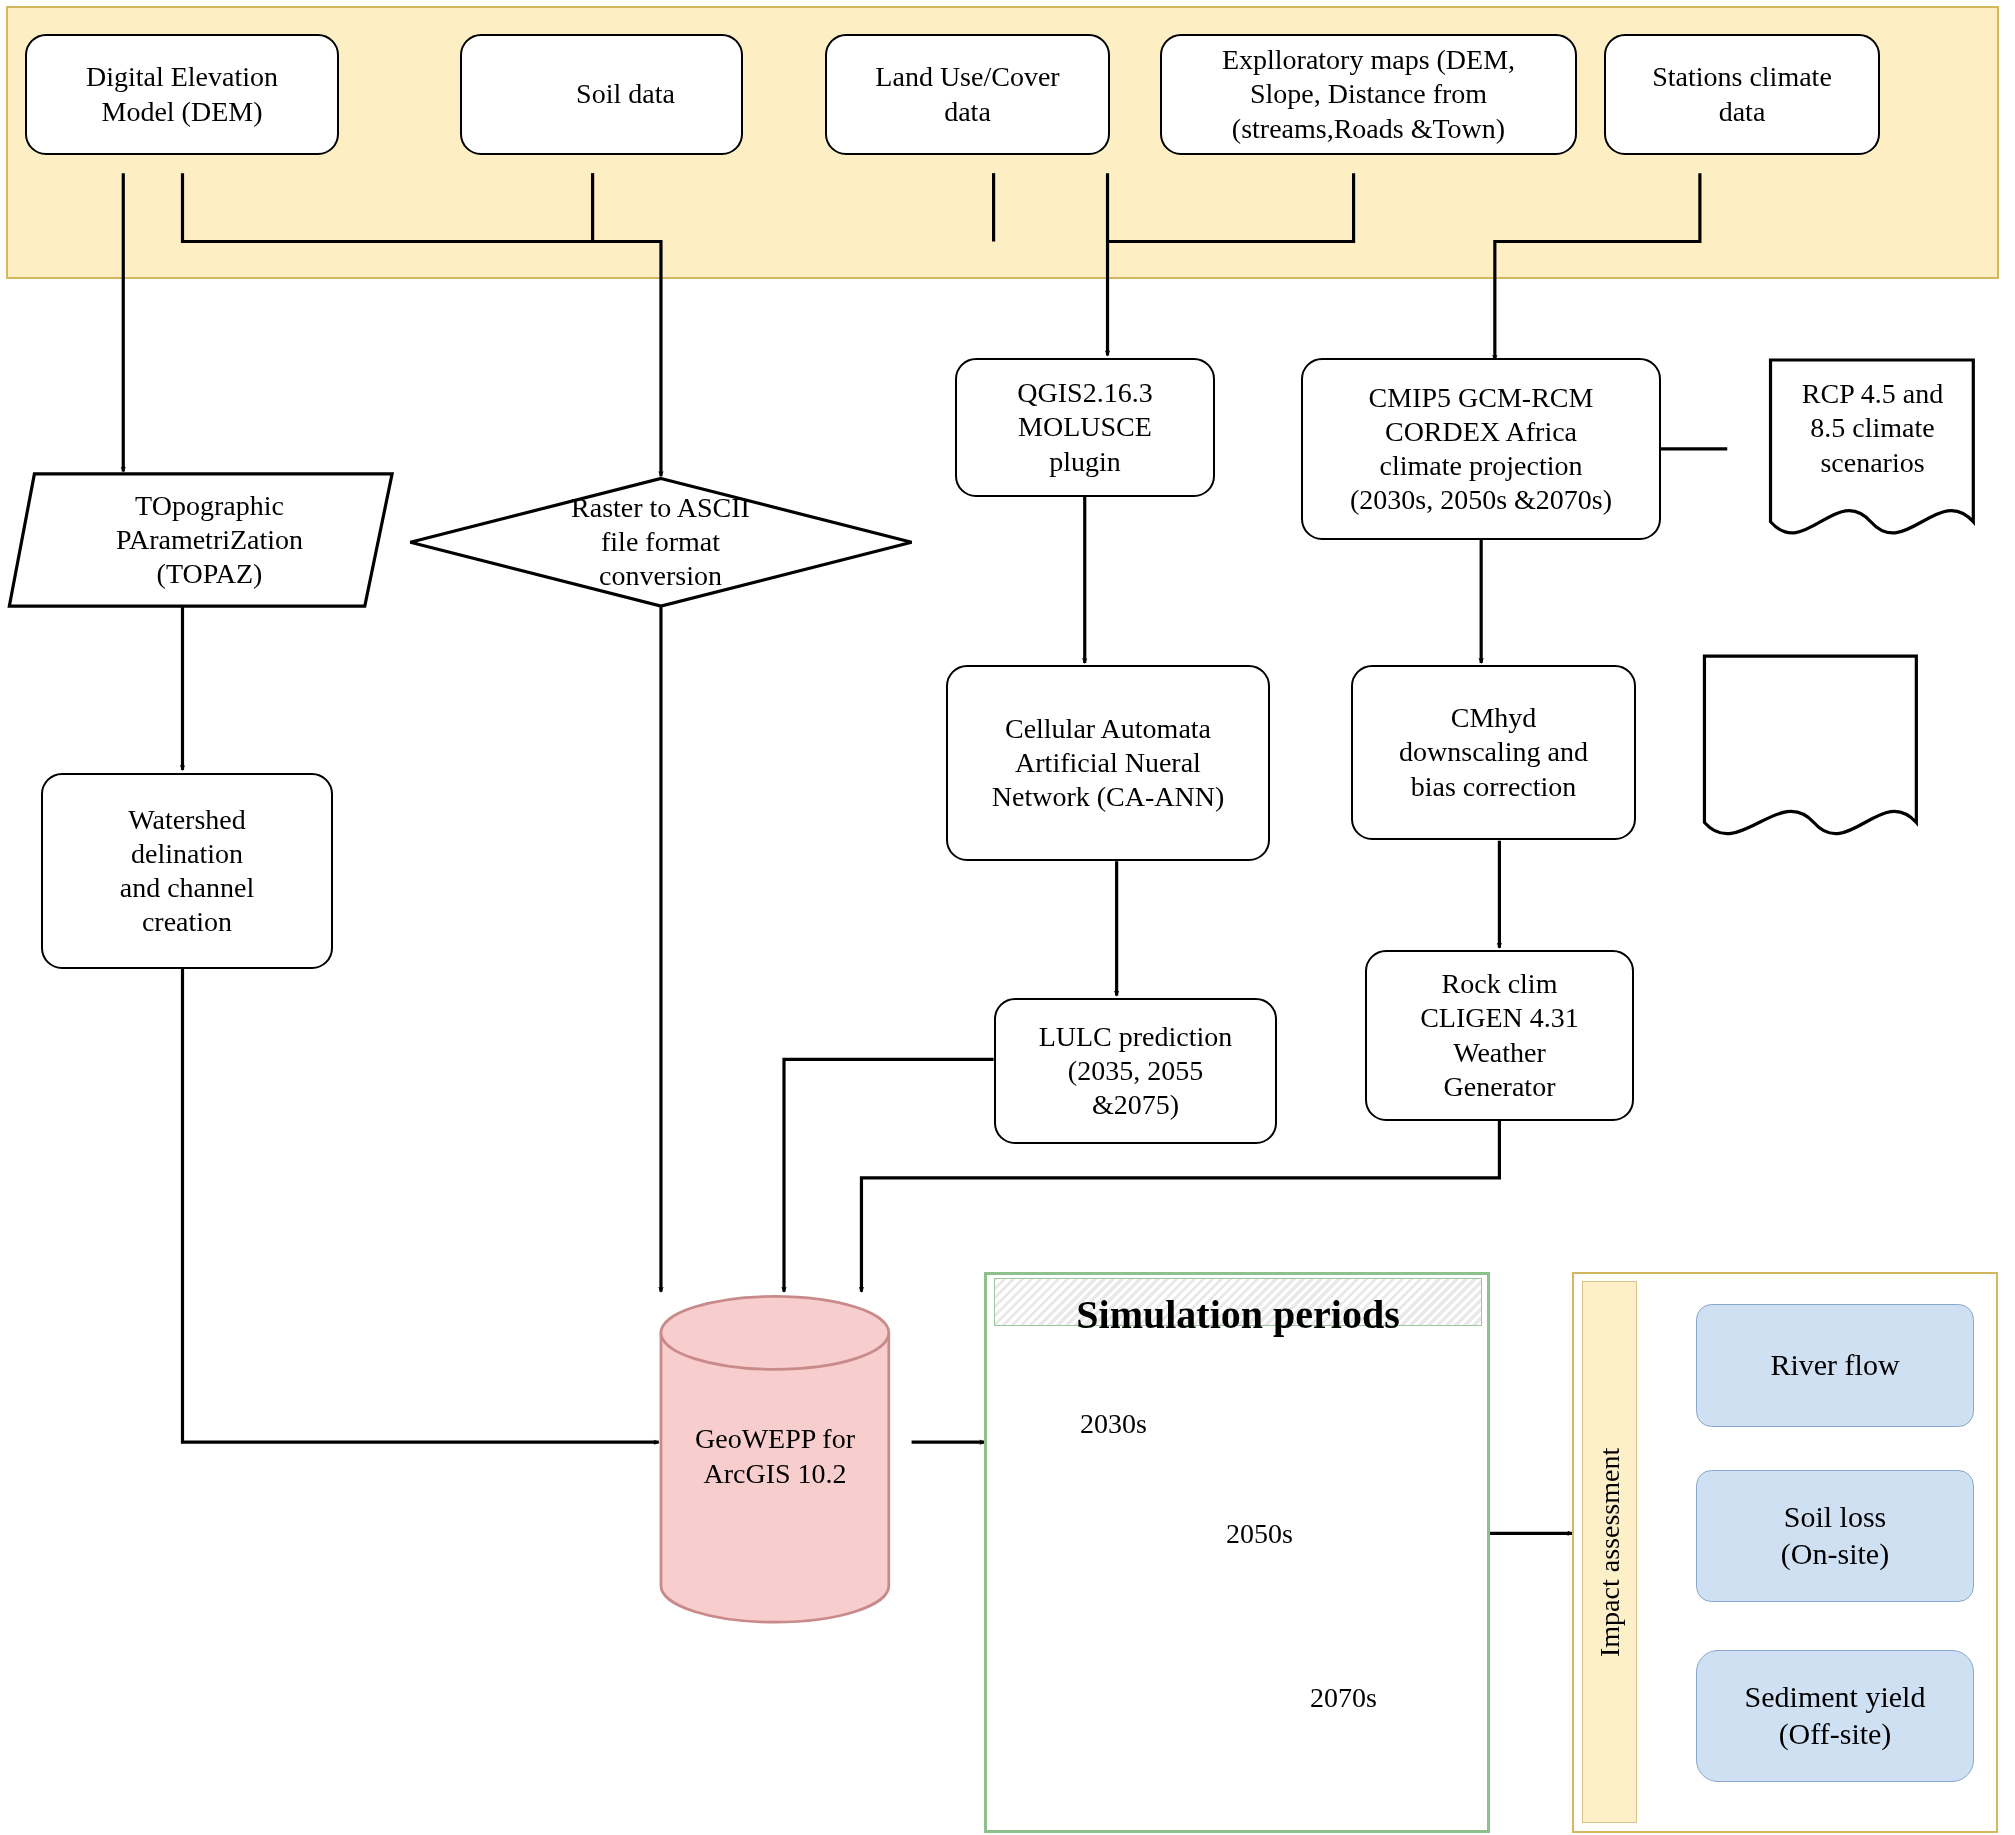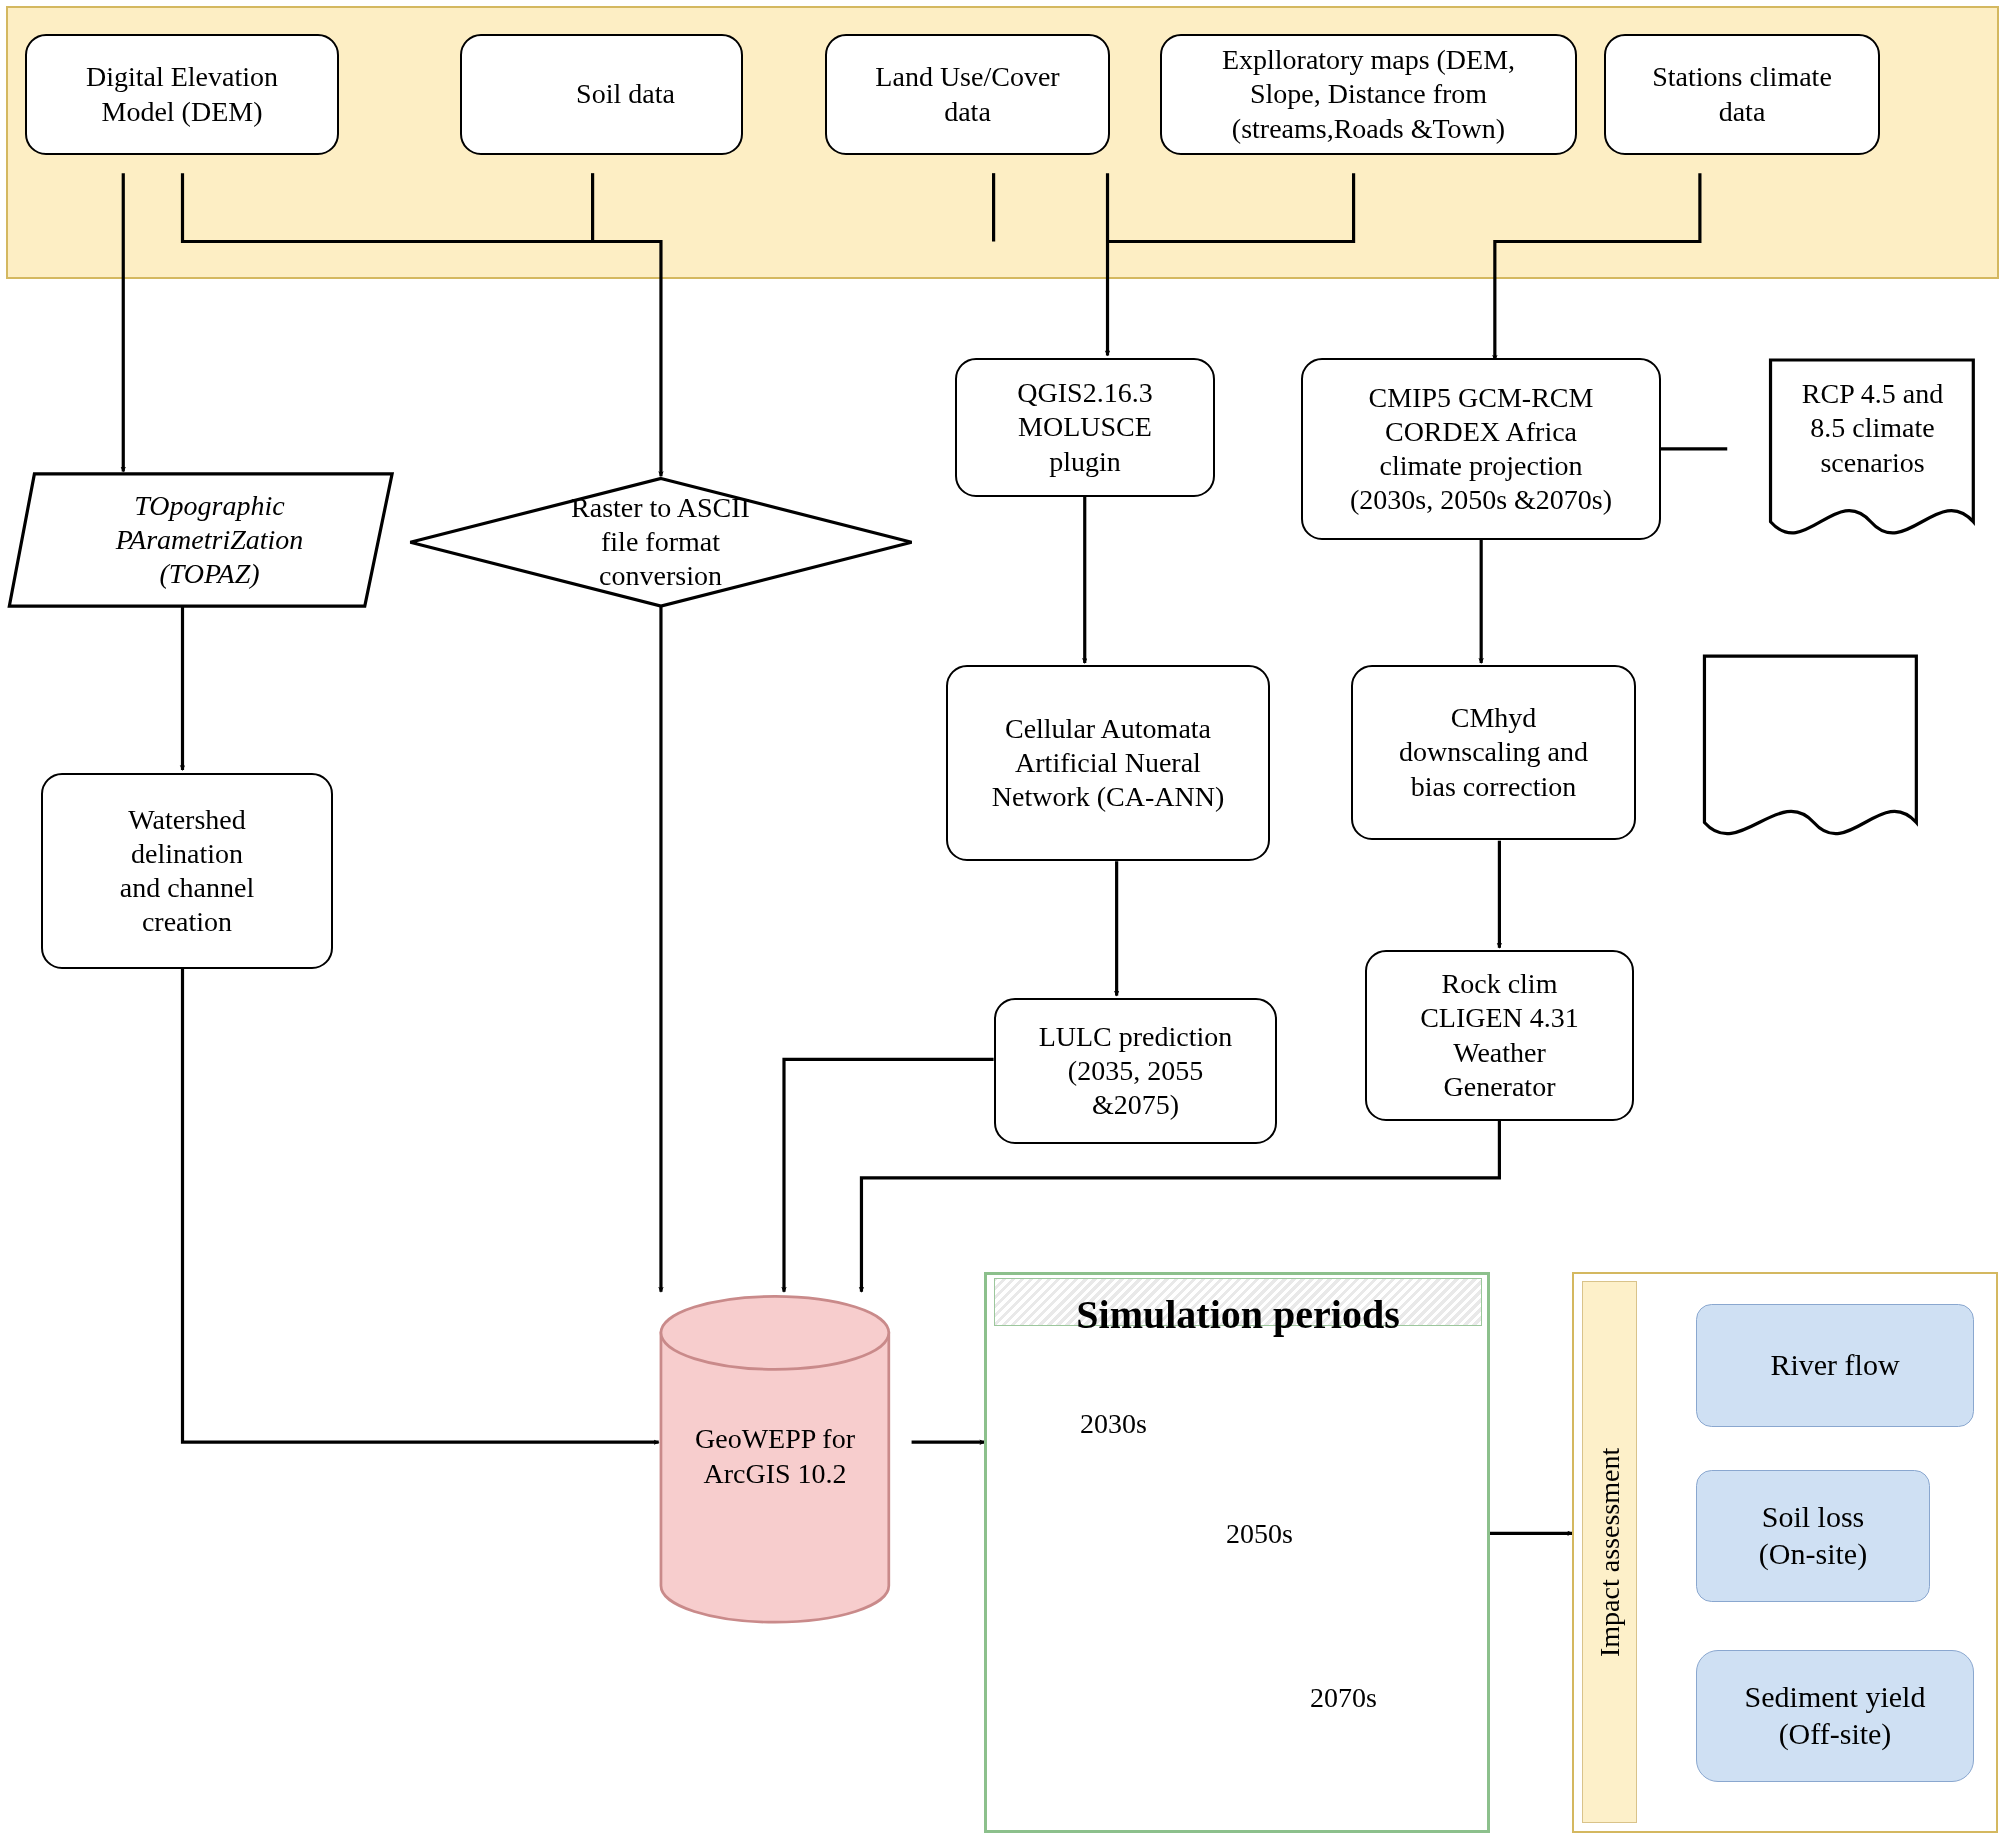--- a/index.html
+++ b/index.html
@@ -127,21 +127,21 @@
     </span>
   </div>
 
   <div class="node inbox" style="left:1604px;top:34px;width:276px;height:121px;">
     <span class="lbl">
       <span>Stations climate</span><br>
       <span>data</span>
     </span>
   </div>
 
-  <div class="node" style="left:27px;top:474px;width:365px;height:132px;font-style:italic;">
+  <div class="node" style="left:27px;top:474px;width:365px;height:132px;">
     <span class="lbl bandlabel">
       <span>TOpographic</span><br>
       <span>PArametriZation</span><br>
       <span>(TOPAZ)</span>
     </span>
   </div>
 
   <div class="node" style="left:524px;top:476px;width:273px;height:132px;">
     <span class="lbl bandlabel">
       <span>Raster to ASCII</span><br>
@@ -243,21 +243,21 @@
   <div class="outpanel" style="left:1572px;top:1272px;width:426px;height:561px;"></div>
 
   <div class="vertlabel" style="left:1582px;top:1281px;width:55px;height:542px;">
     <span>Impact assessment</span>
   </div>
 
   <div class="node bluebox" style="left:1696px;top:1304px;width:278px;height:123px;">
     <span class="lbl">River flow</span>
   </div>
 
-  <div class="node bluebox" style="left:1696px;top:1470px;width:234px;height:132px;">
+  <div class="node bluebox" style="left:1696px;top:1470px;width:278px;height:132px;">
     <span class="lbl">
       <span>Soil loss</span><br>
       <span>(On-site)</span>
     </span>
   </div>
 
   <div class="node bluebox" style="left:1696px;top:1650px;width:278px;height:132px;border-radius:22px;">
     <span class="lbl">
       <span>Sediment yield</span><br>
       <span>(Off-site)</span>

